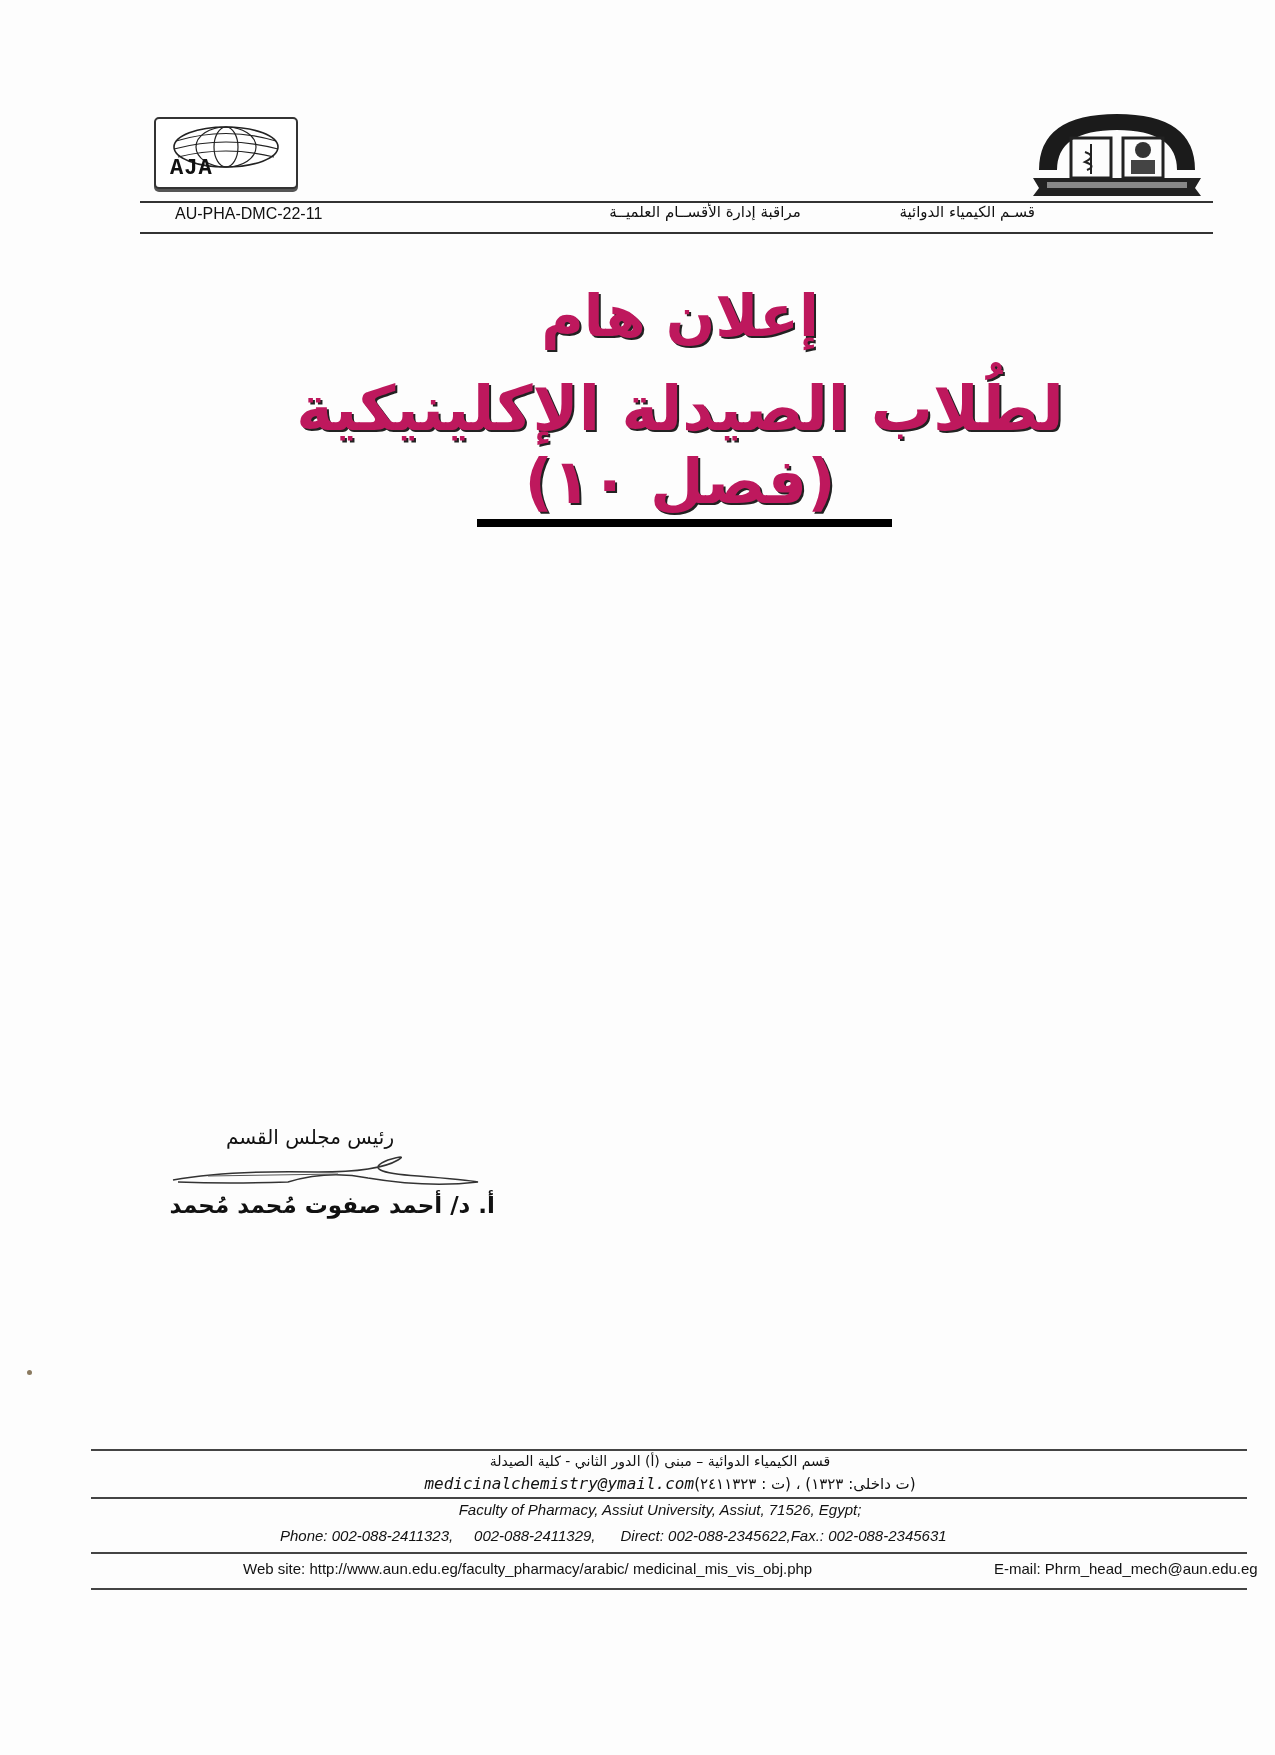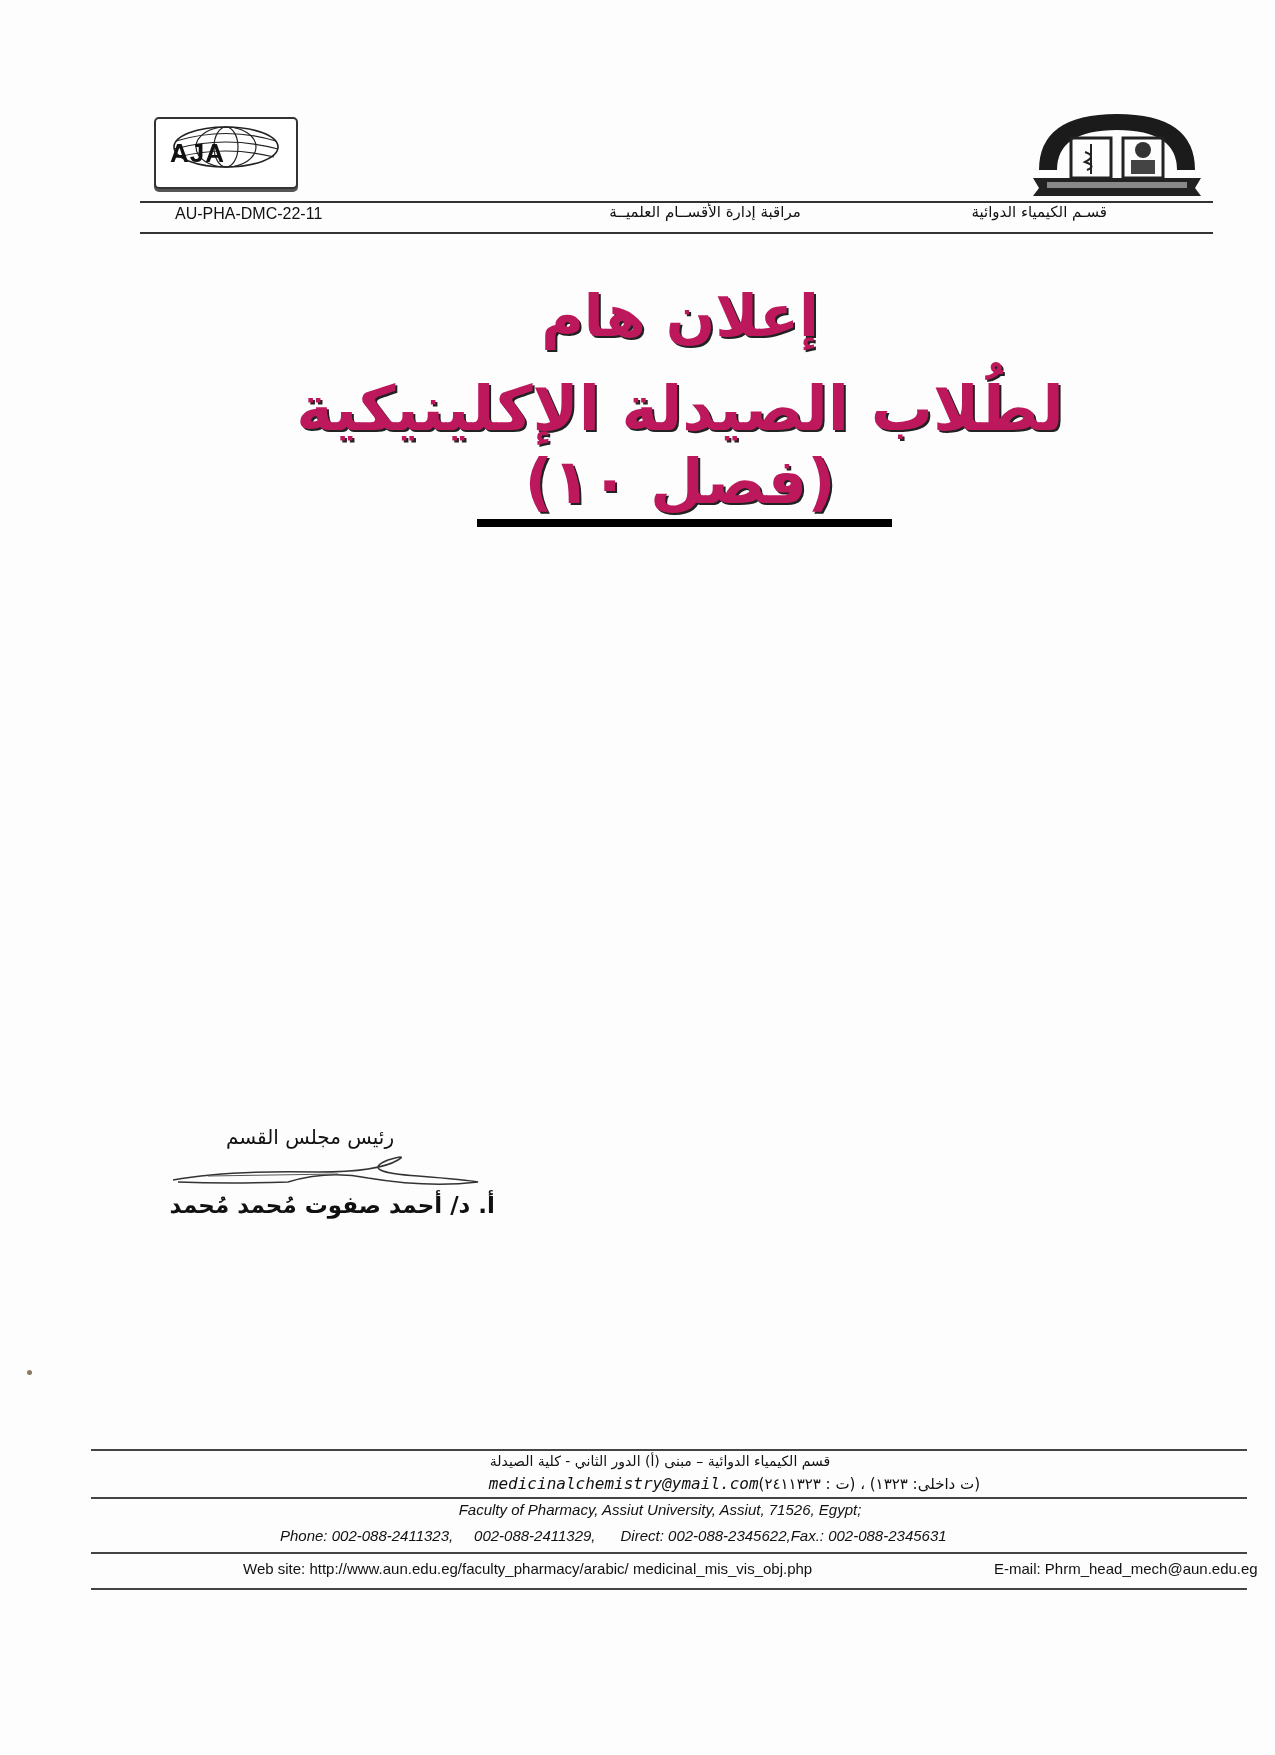--- a/index.html
+++ b/index.html
@@ -11,31 +11,31 @@
   .abs { position: absolute; }
 
   
   .logo-aja {
     left: 154px; top: 117px; width: 144px; height: 72px;
     border: 2px solid #333; border-radius: 5px; box-sizing: border-box;
     background: #fff; box-shadow: 0 3px 0 #555;
   }
   .logo-aja svg { position: absolute; left: 10px; top: 2px; }
   .logo-aja .aja-text {
-    position: absolute; left: 14px; bottom: 18px;
-    font-family: Liberation Sans, sans-serif; font-weight: bold; font-size: 26px; letter-spacing: 1px;
+    position: absolute; left: 14px; bottom: 6px;
+    font-family: Liberation Mono, monospace; font-weight: bold; font-size: 22px; letter-spacing: 1px;
   }
   .logo-univ { left: 1027px; top: 110px; width: 180px; height: 90px; }
 
   .hline { height: 0; border-top: 2px solid #333; }
   .hdr-line-1 { left: 140px; top: 201px; width: 1073px; }
   .hdr-line-2 { left: 140px; top: 232px; width: 1073px; }
   .hdr-code { left: 175px; top: 205px; font-family: "Liberation Sans", sans-serif; font-size: 16px; }
   .hdr-mid { left: 590px; top: 203px; width: 230px; text-align: center; direction: rtl; font-family: "DejaVu Sans", sans-serif; font-size: 15px; }
-  .hdr-right { left: 932px; top: 203px; width: 175px; text-align: right; direction: rtl; font-family: "DejaVu Sans", sans-serif; font-size: 15px; }
+  .hdr-right { left: 860px; top: 203px; width: 175px; text-align: right; direction: rtl; font-family: "DejaVu Sans", sans-serif; font-size: 15px; }
 
   
   .title {
     left: 150px; width: 1060px; text-align: center; direction: rtl;
     font-family: "DejaVu Sans", sans-serif; font-weight: bold; color: #be185d;
     text-shadow: 2px 2px 0 #222;
   }
   .title-1 { top: 282px; font-size: 58px; }
   .title-2 { top: 372px; font-size: 62px; left: 220px; width: 920px; }
   .title-rule { left: 477px; top: 519px; width: 415px; height: 8px; background: #000; }
@@ -53,21 +53,21 @@
 
   
   .sig-label { left: 200px; top: 1125px; width: 220px; text-align: center; direction: rtl; font-size: 20px; font-family: "DejaVu Sans", sans-serif; }
   .sig-scribble { left: 168px; top: 1152px; }
   .sig-name { left: 160px; top: 1192px; width: 335px; text-align: right; direction: rtl; font-weight: bold; font-size: 23px; font-family: "DejaVu Sans", sans-serif; }
 
   
   .ft-line { left: 91px; width: 1156px; border-top: 2px solid #444; }
   .ft-l1 { top: 1449px; } .ft-l2 { top: 1497px; } .ft-l3 { top: 1552px; } .ft-l4 { top: 1588px; }
   .ft-ar1 { left: 380px; top: 1453px; width: 560px; text-align: center; direction: rtl; font-size: 14px; }
-  .ft-ar2 { left: 360px; top: 1474px; width: 620px; text-align: right; font-size: 15px; }
+  .ft-ar2 { left: 360px; top: 1474px; width: 620px; text-align: center; font-size: 15px; }
   .ft-ar2 .em { font-family: "DejaVu Sans Mono", monospace; font-style: italic; font-size: 16px; }
   .ft-en1 { left: 330px; top: 1501px; width: 660px; text-align: center; font-family: "Liberation Sans", sans-serif; font-style: italic; font-size: 15px; }
   .ft-en2 { left: 280px; top: 1527px; width: 800px; font-family: "Liberation Sans", sans-serif; font-style: italic; font-size: 15px; white-space: pre; }
   .ft-web { left: 243px; top: 1560px; font-family: "Liberation Sans", sans-serif; font-size: 15px; }
   .ft-mail { left: 950px; top: 1560px; font-family: "Liberation Sans", sans-serif; font-size: 15px; margin-left: 44px; }
   .speck { width: 5px; height: 5px; border-radius: 50%; background: #8a7a60; }
 </style>
 </head>
 <body>
 

